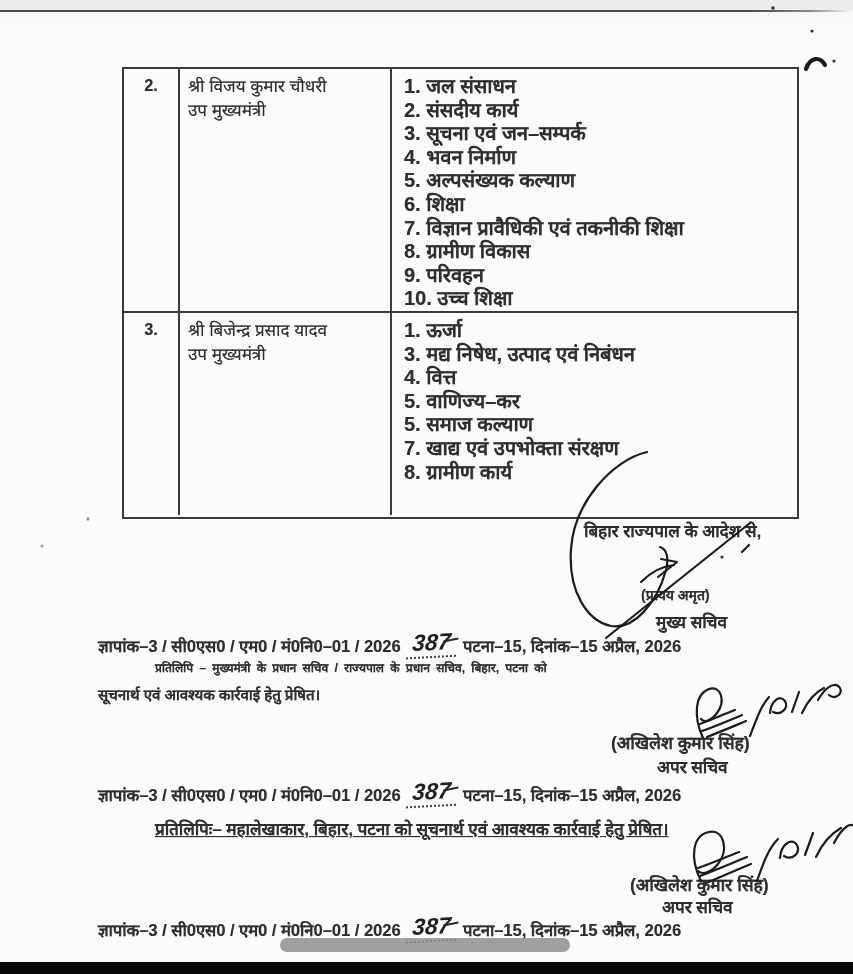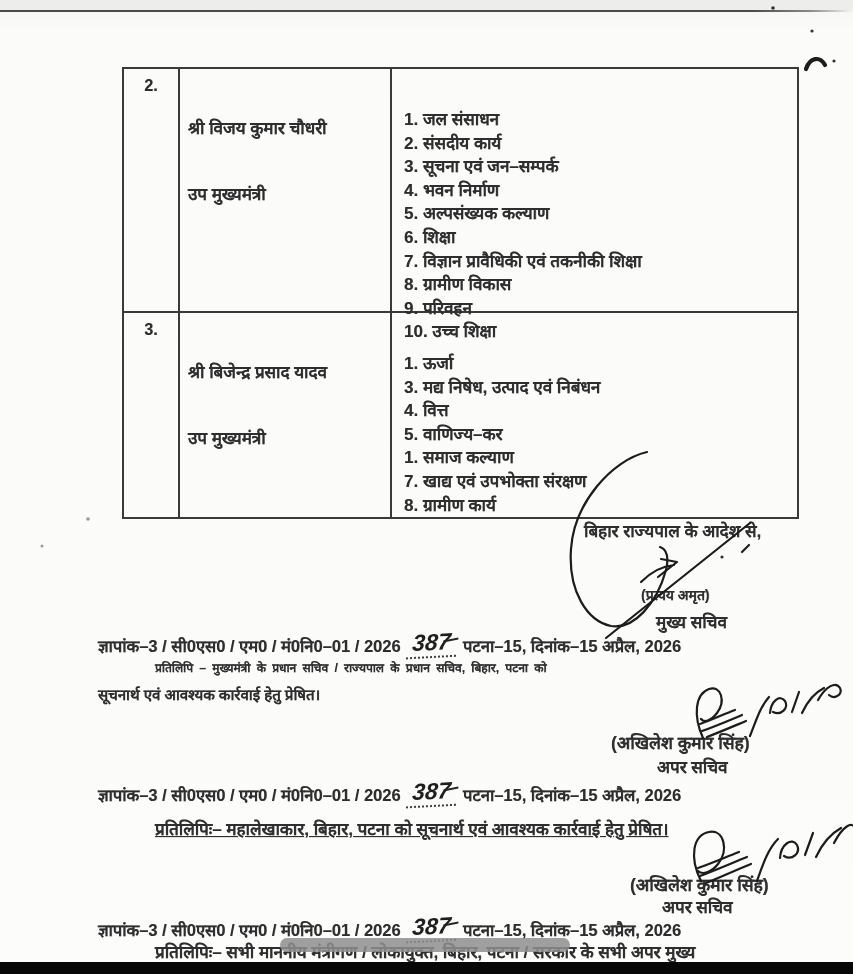--- a/index.html
+++ b/index.html
@@ -20,23 +20,23 @@
   
   .alloc-table{ position:absolute; left:122px; top:67px; width:677px; height:452px;
                 border:2px solid #3a3a3a; z-index:2; }
   .t-row{ display:grid; grid-template-columns:56px 212px 1fr; }
   .t-row.r1{ height:244px; border-bottom:2px solid #3a3a3a; }
   .t-row.r2{ height:202px; }
   .c-serial{ border-right:2px solid #3a3a3a; text-align:center; padding-top:8px;
              font-size:16px; font-weight:700; }
   .c-name{ border-right:2px solid #3a3a3a; padding:6px 8px; font-size:17px;
            line-height:24px; font-weight:700; }
-  .c-depts{ padding:6px 4px 0 12px; font-size:17px;margin-top:33px; }
+  .c-depts{ padding:6px 4px 0 12px; font-size:20px; }
   .dept-line{ line-height:23.6px; font-weight:600; }
-  .name-line{ font-weight:700;margin-top:42px; }
+  .name-line{ font-weight:400; }
   .c-name,.c-depts,.c-serial{ text-shadow:0.3px 0.3px 0.6px rgba(40,40,40,.45); }
 
   
   .order-line   { top:519px; left:584px; font-size:17px; }
   .chief-name   { top:585px; left:641px; font-size:14px; font-weight:700; }
   .chief-desig  { top:610px; left:656px; font-size:17px; }
   .memo-line    { font-size:16.5px; }
   .memo-1      { top:631px; left:98px; }
   .copy-1a     { top:659px; left:155px; font-size:12px; word-spacing:3px; }
   .copy-1b     { top:684px; left:98px;  font-size:15px; }
@@ -103,21 +103,21 @@
       <div class="c-serial">3.</div>
       <div class="c-name">
           <div class="name-line">श्री बिजेन्द्र प्रसाद यादव</div>
           <div class="name-line">उप मुख्यमंत्री</div>
         </div>
       <div class="c-depts">
           <div class="dept-line">1. ऊर्जा</div>
           <div class="dept-line">3. मद्य निषेध, उत्पाद एवं निबंधन</div>
           <div class="dept-line">4. वित्त</div>
           <div class="dept-line">5. वाणिज्य–कर</div>
-          <div class="dept-line">1. समाज कल्याण</div>
+          <div class="dept-line">5. समाज कल्याण</div>
           <div class="dept-line">7. खाद्य एवं उपभोक्ता संरक्षण</div>
           <div class="dept-line">8. ग्रामीण कार्य</div>
         </div>
     </div>
   </div>
 
   <div class="txt order-line">बिहार राज्यपाल के आदेश से,</div>
   <div class="txt chief-name">(प्रत्यय अमृत)</div>
   <div class="txt chief-desig">मुख्य सचिव</div>
 
@@ -133,21 +133,20 @@
     <span>ज्ञापांक–3 / सी0एस0 / एम0 / मं0नि0–01 / 2026</span><span class="hand-num">387</span><span>पटना–15, दिनांक–15 अप्रैल, 2026</span>
   </div>
   <div class="txt copy-2">प्रतिलिपिः– महालेखाकार, बिहार, पटना को सूचनार्थ एवं आवश्यक कार्रवाई हेतु प्रेषित।</div>
   <div class="txt sign-name-2">(अखिलेश कुमार सिंह)</div>
   <div class="txt sign-desig-2">अपर सचिव</div>
 
   <div class="gray-highlight"></div>
   <div class="txt memo-line memo-3">
     <span>ज्ञापांक–3 / सी0एस0 / एम0 / मं0नि0–01 / 2026</span><span class="hand-num">387</span><span>पटना–15, दिनांक–15 अप्रैल, 2026</span>
   </div>
-  <div class="txt copy-3">प्रतिलिपिः– सभी माननीय मंत्रीगण / लोकायुक्त, बिहार, पटना / सरकार के सभी अपर मुख्य</div>
 
   <div class="black-bar"></div>
 
   <svg class="ink-layer" viewBox="0 0 853 974">
 
     <g>
       <path d="M 647 452 C 612 460 574 503 571 549 C 568 591 587 621 611 626 C 634 630 657 603 666 570 C 669 558 667 549 660 547"></path>
       <path d="M 641 582 C 651 572 663 566 674 565 M 658 577 L 677 562 L 661 559"></path>
       <path d="M 606 638 L 750 523"></path>
       <circle class="speck" cx="722" cy="557" r="1.6"></circle>

